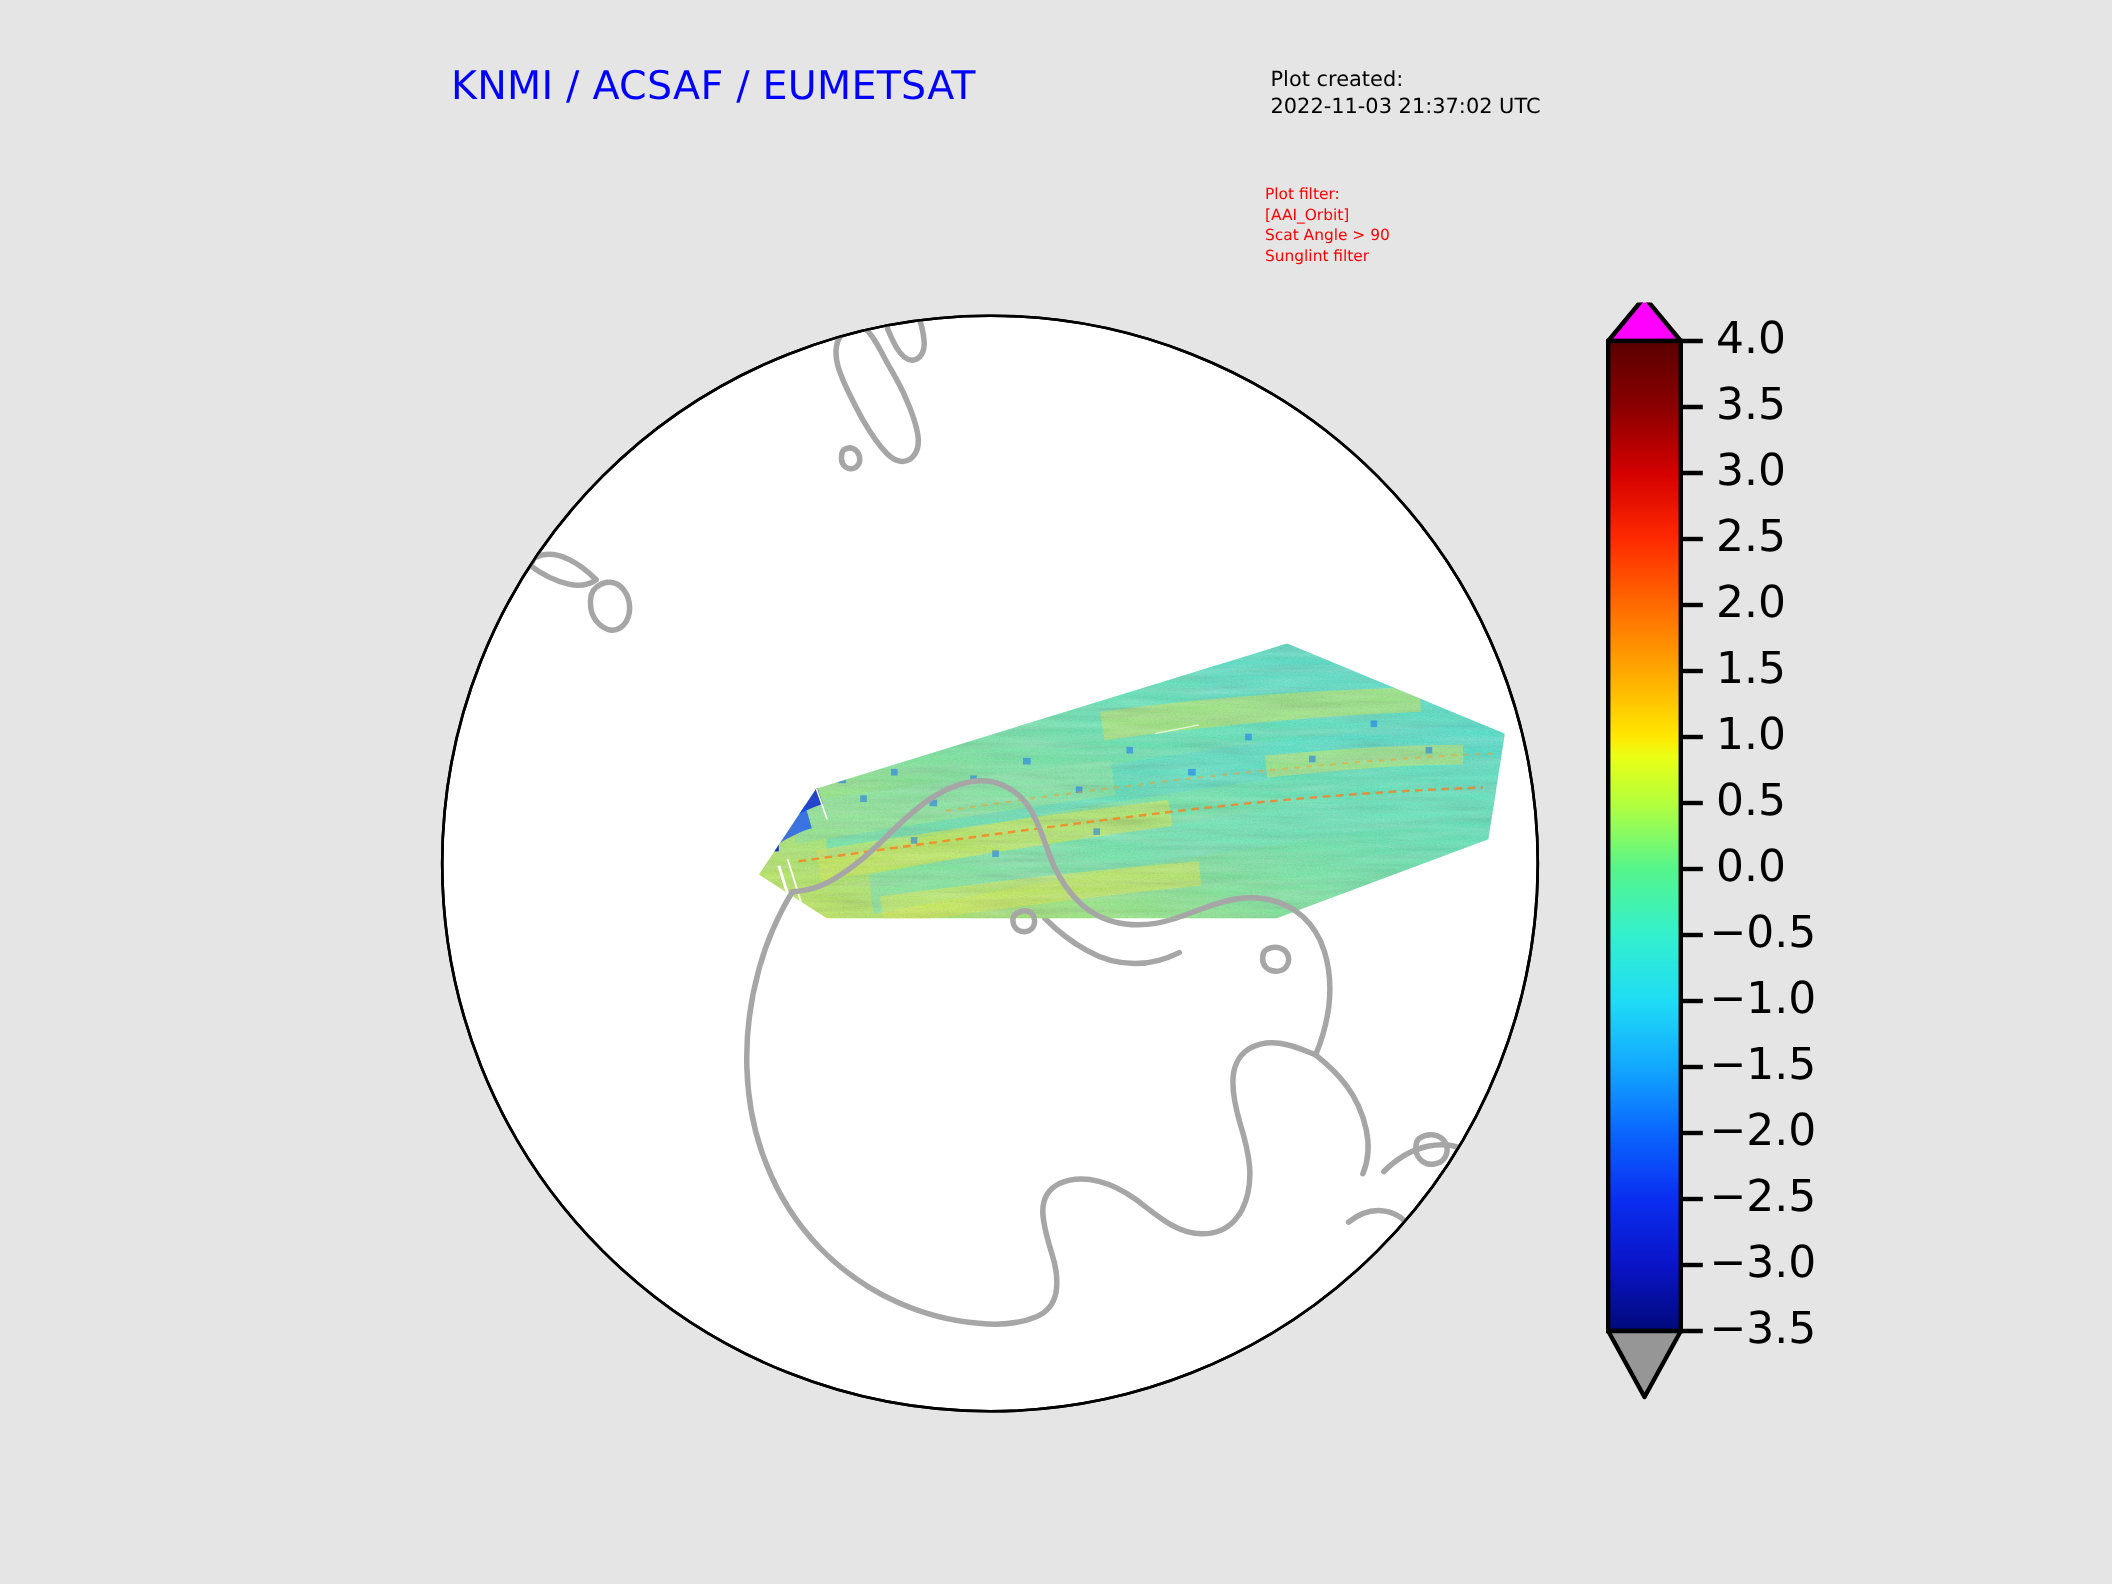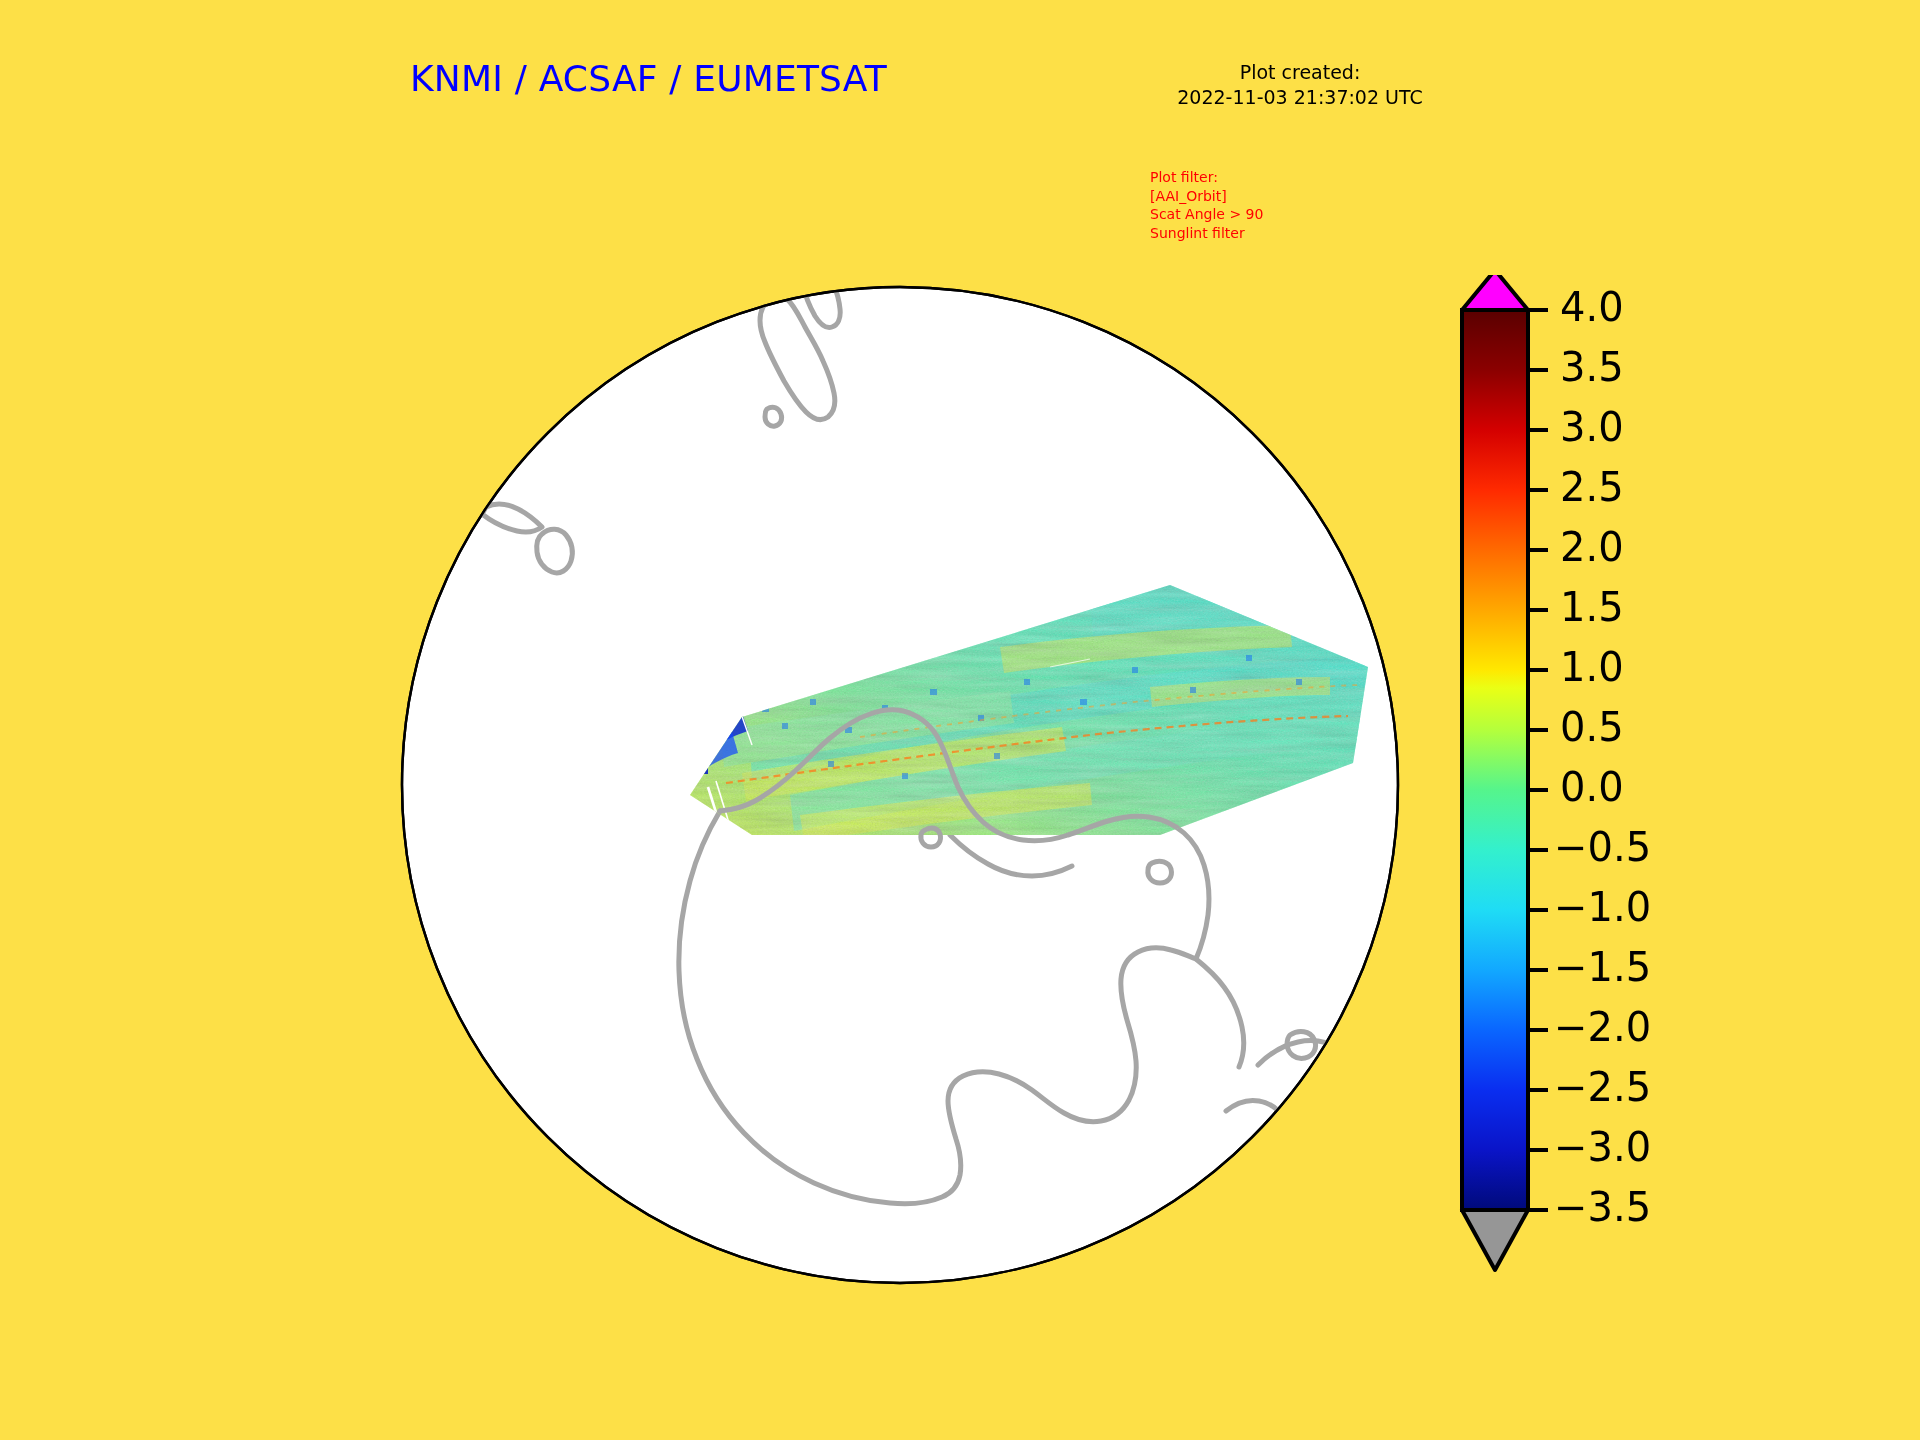--- a/index.html
+++ b/index.html
@@ -4,41 +4,40 @@
 <style>
   html, body {
     margin: 0;
     padding: 0;
     background: #ffffff;
   }
   #page {
     position: relative;
     width: 1920px;
     height: 1440px;
-    background: #fde047;
+    background: #e5e5e5;
     font-family: "DejaVu Sans", sans-serif;
     overflow: hidden;
   }
 
   
   .hdr-provider {
     position: absolute;
     left: 410px;
     top: 58px;
     font-size: 36px;
     color: #0000ff;
     white-space: nowrap;
     letter-spacing: 0.2px;
   }
   .hdr-created {
     position: absolute;
     left: 1155px;
     top: 60px;
     width: 290px;
-    text-align: center;
     font-size: 19px;
     color: #000000;
     line-height: 1.33;
   }
   .hdr-created div { white-space: nowrap; }
 
   .hdr-dataset {
     position: absolute;
     left: 410px;
     top: 140px;

